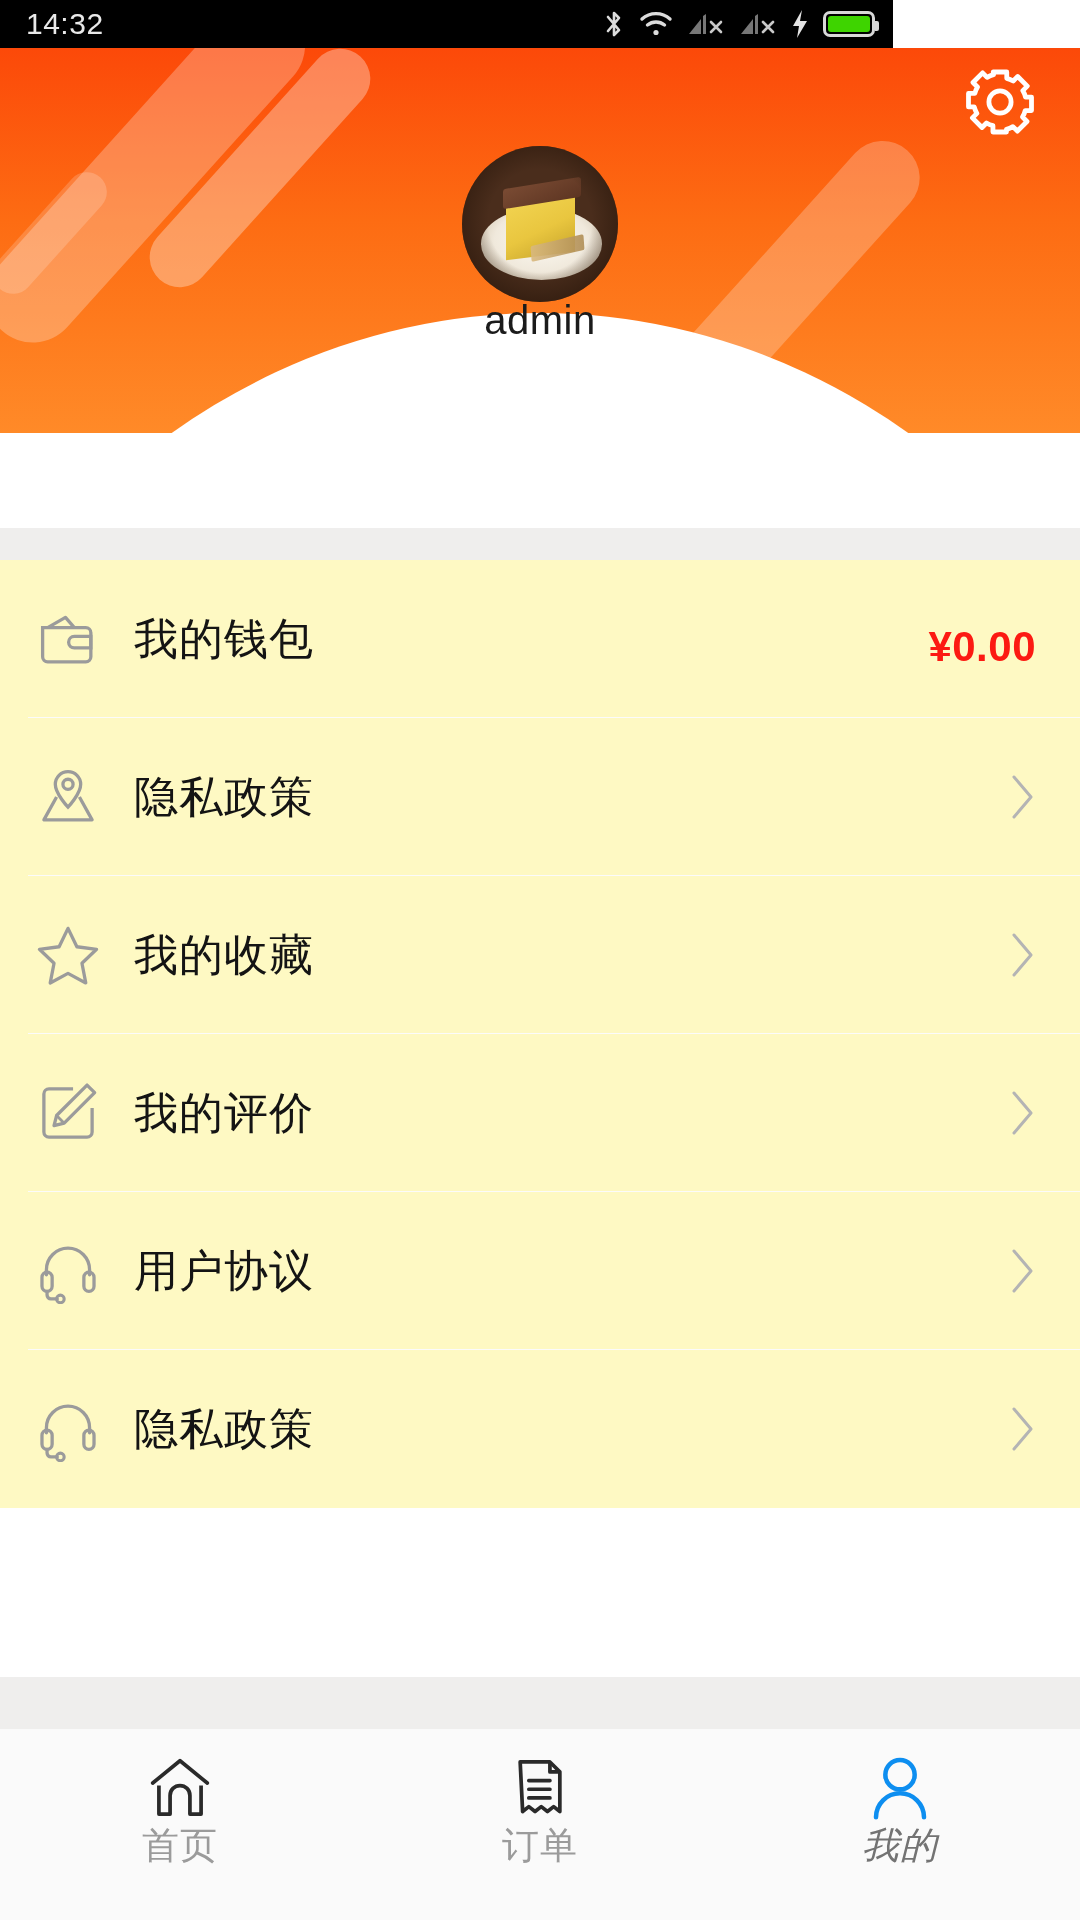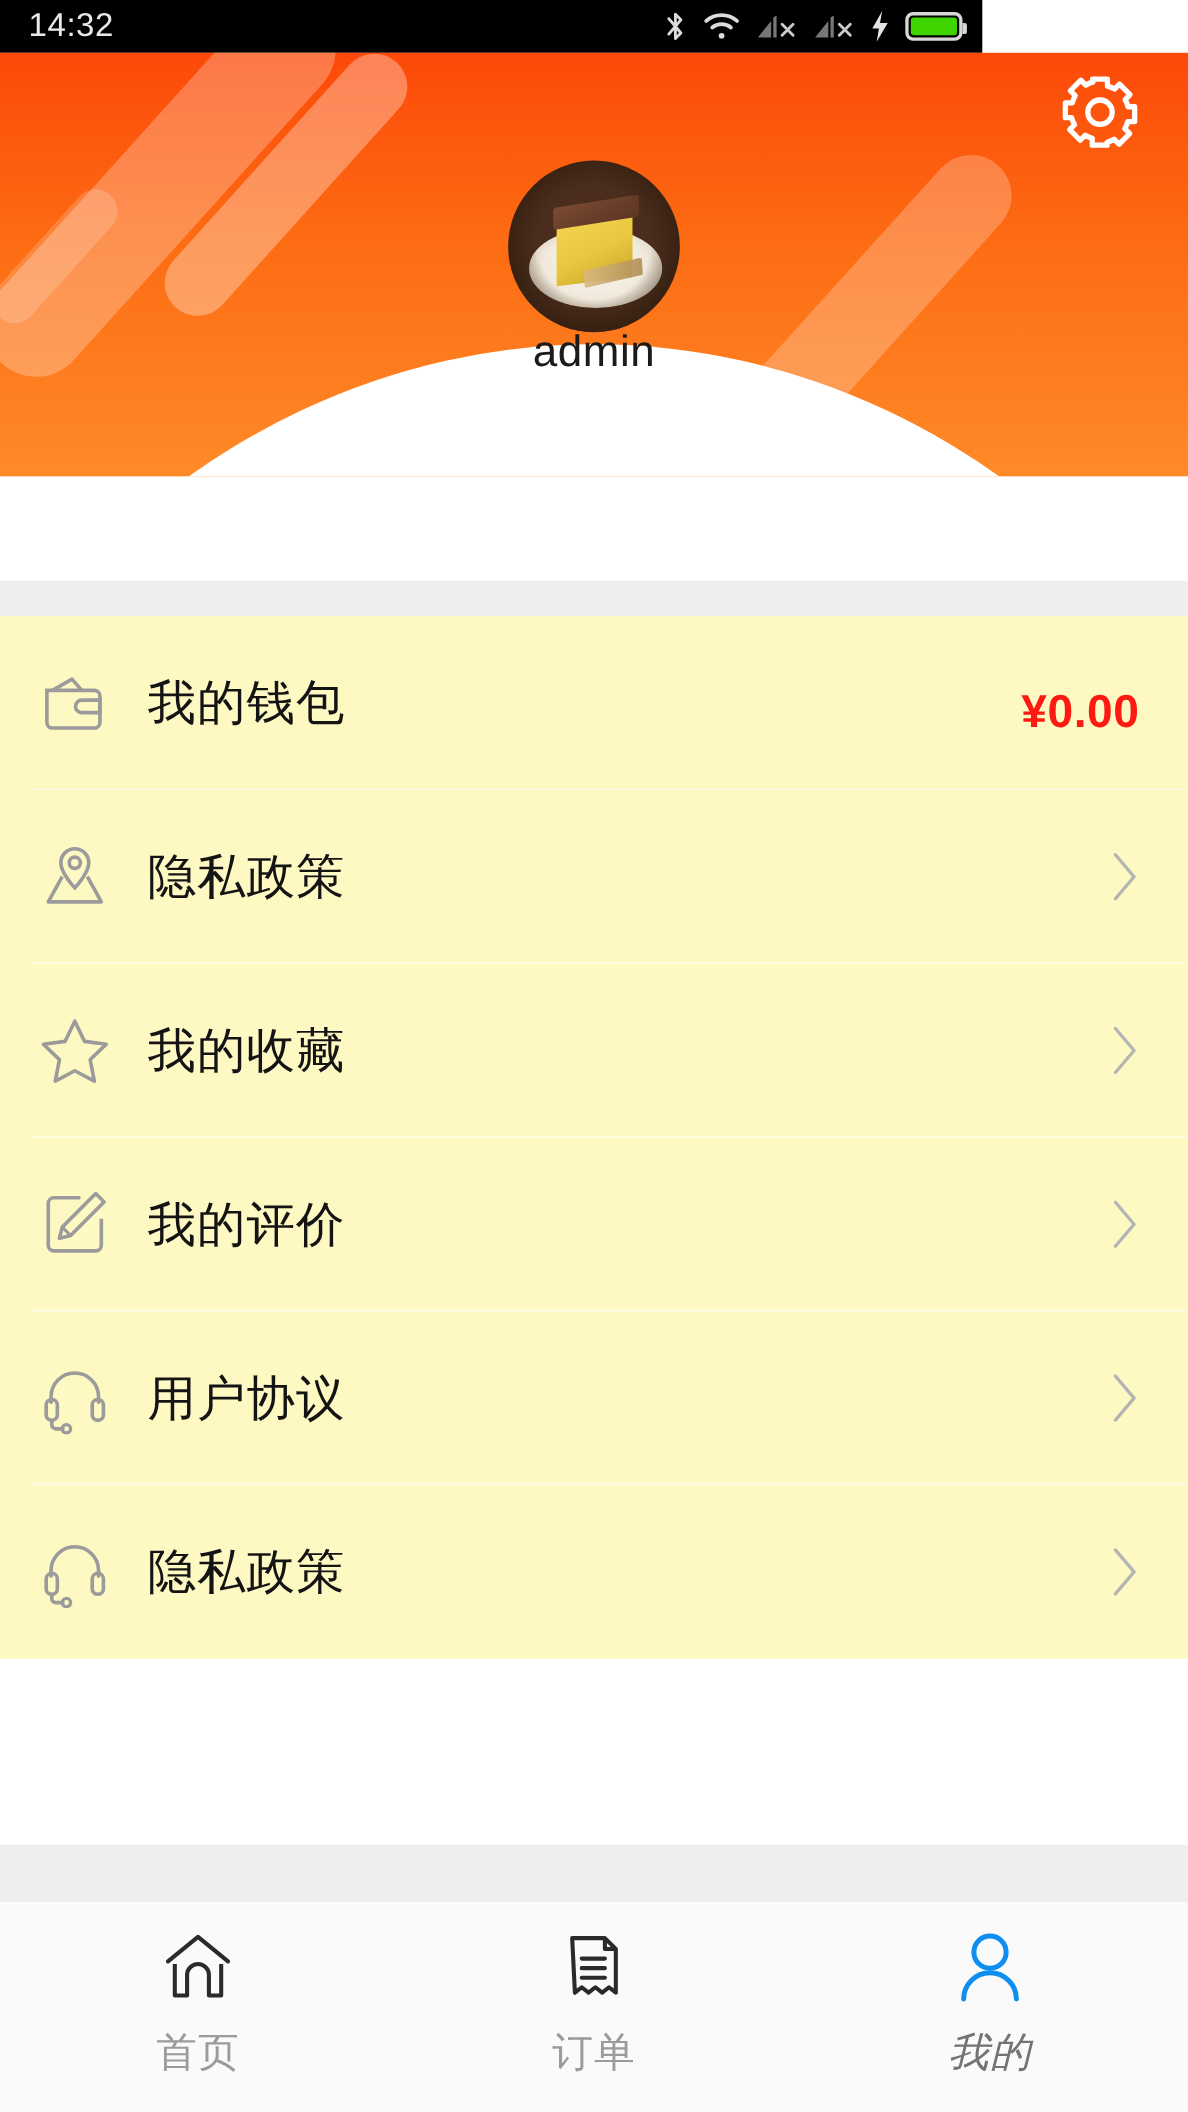--- a/index.html
+++ b/index.html
@@ -107,21 +107,21 @@
   .row-right { margin-left:auto; display:flex; align-items:center; }
   .row-amount { font-size:42px; color:#fc1a12; font-weight:bold; letter-spacing:.5px;margin-top:16px; }
   .chev { width:26px; height:46px; }
 
   
   .tabbar {
     position:absolute; left:0; bottom:0; width:1080px; height:191px;
     background:#fafafa; display:flex; align-items:flex-start;
     padding-top:26px;
   }
-  .tab { flex:1; display:flex; flex-direction:column; align-items:center; gap:20px; }
+  .tab { flex:1; display:flex; flex-direction:column; align-items:center; }
   .tab-ico { height:66px; display:flex; align-items:center; justify-content:center; }
   .tab-ico svg { display:block; }
   .tab-label { font-size:37px; color:#9b9b9b; letter-spacing:1px; }
   .tab.active .tab-label { color:#737373;font-style:italic; }
 </style>
 </head>
 <body>
 
 <div class="phone">
 

